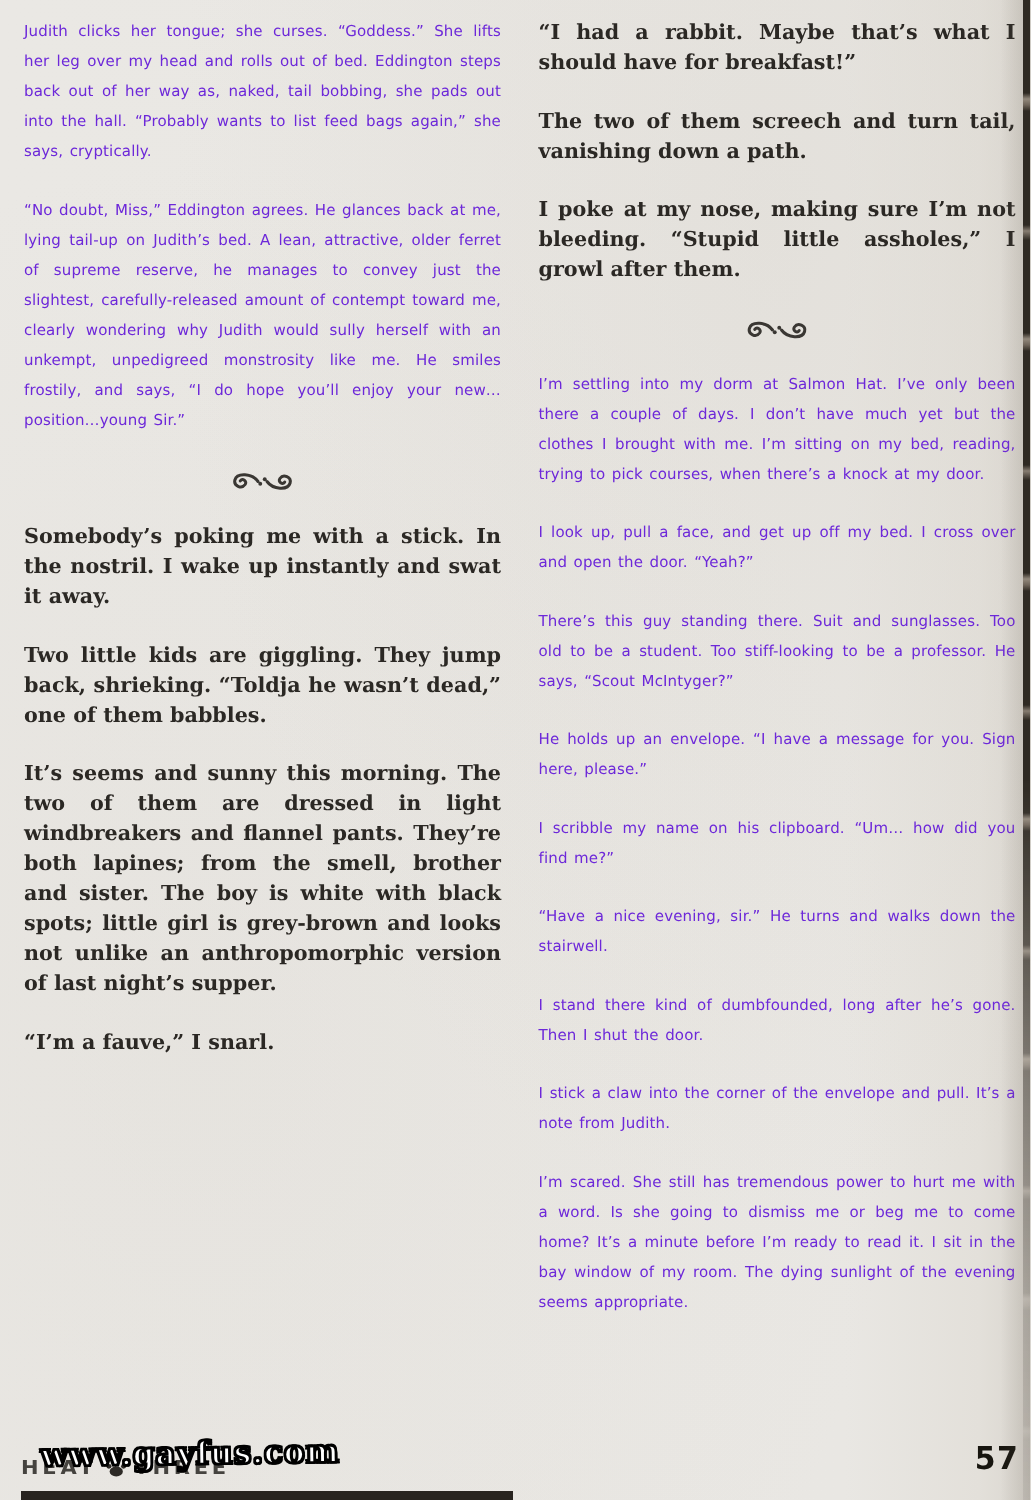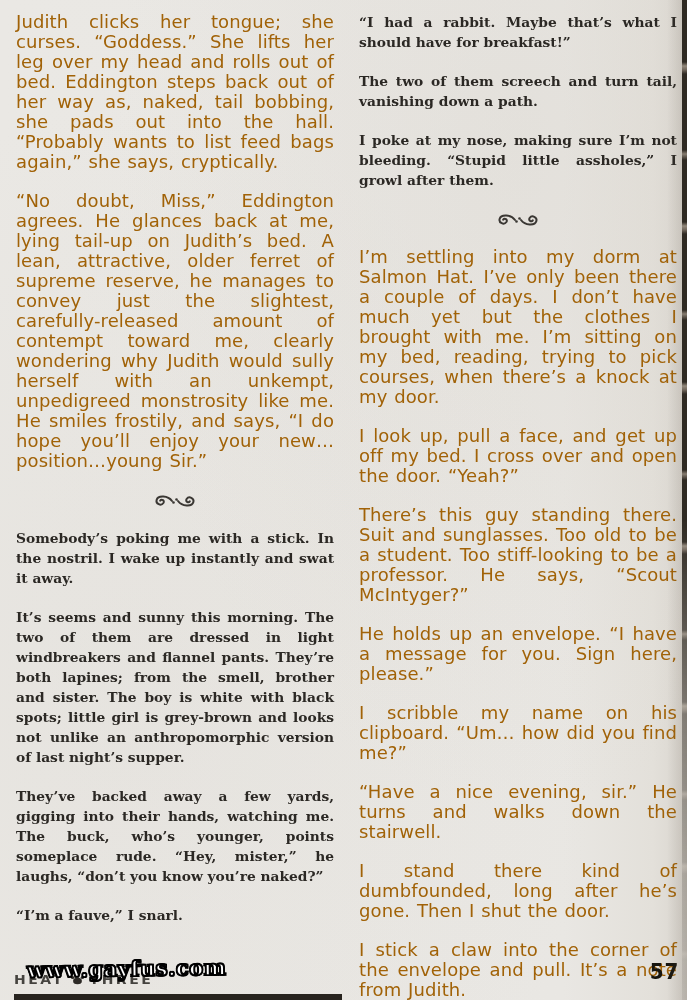--- a/index.html
+++ b/index.html
@@ -19,22 +19,22 @@
     box-sizing:border-box;
     gap:25px;
   }
   .col{width:318px;flex:0 0 318px;}
   .para{
     text-align:justify;
     margin:0 0 19px 0;
   }
   .para.sans{
     font-family:"DejaVu Sans",sans-serif;
-    font-size:18px;line-height:20px;
-    color:#a16207;
+    font-size:10px;line-height:20px;
+    color:#6d28d9;
     letter-spacing:.1px;word-spacing:1px;
   }
   .para.serif{
     font-family:"DejaVu Serif",serif;
     font-weight:bold;
     font-size:13.8px;line-height:20px;
     color:#2b2824;
     letter-spacing:0;
   }
   .divider{
@@ -99,22 +99,22 @@
     <svg width="46" height="16" viewBox="0 0 46 16" aria-hidden="true">
       <g fill="none" stroke="#3a3733" stroke-width="2" stroke-linecap="round">
         <path d="M20 8 C16 2.5, 6 2, 4.6 7 C3.6 10.8, 9 13.4, 11.4 10 C13 7.6, 9.6 5.6, 8.2 7.6"></path>
         <path d="M26 8 C30 13.5, 40 14, 41.4 9 C42.4 5.2, 37 2.6, 34.6 6 C33 8.4, 36.4 10.4, 37.8 8.4"></path>
       </g>
       <circle cx="21.5" cy="9.5" r="1.3" fill="#3a3733"></circle>
       <circle cx="24.5" cy="6.5" r="1.3" fill="#3a3733"></circle>
     </svg>
   </div>
 <div class="para serif">Somebody’s poking me with a stick. In the nostril. I wake up instantly and swat it away.</div>
+      <div class="para serif">Two little kids are giggling. They jump back, shrieking. “Toldja he wasn’t dead,” one of them babbles.</div>
       <div class="para serif">It’s seems and sunny this morning. The two of them are dressed in light windbreakers and flannel pants. They’re both lapines; from the smell, brother and sister. The boy is white with black spots; little girl is grey-brown and looks not unlike an anthropomorphic version of last night’s supper.</div>
-      <div class="para serif">They’ve backed away a few yards, gigging into their hands, watching me. The buck, who’s younger, points someplace rude. “Hey, mister,” he laughs, “don’t you know you’re naked?”</div>
       <div class="para serif">“I’m a fauve,” I snarl.</div>
     </div>
   <div class="col">
       <div class="para serif">“I had a rabbit. Maybe that’s what I should have for breakfast!”</div>
       <div class="para serif">The two of them screech and turn tail, vanishing down a path.</div>
       <div class="para serif">I poke at my nose, making sure I’m not bleeding. “Stupid little assholes,” I growl after them.</div>
   <div class="divider">
     <svg width="46" height="16" viewBox="0 0 46 16" aria-hidden="true">
       <g fill="none" stroke="#3a3733" stroke-width="2" stroke-linecap="round">
         <path d="M20 8 C16 2.5, 6 2, 4.6 7 C3.6 10.8, 9 13.4, 11.4 10 C13 7.6, 9.6 5.6, 8.2 7.6"></path>

